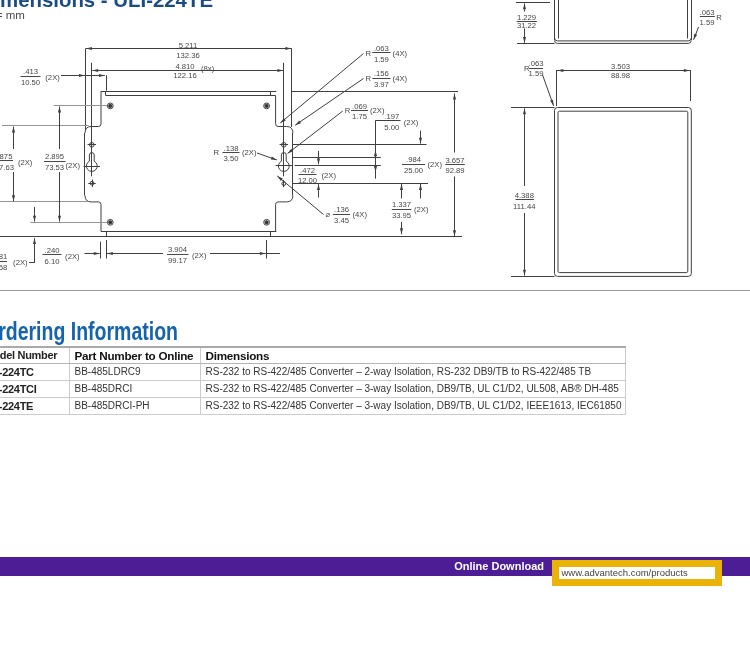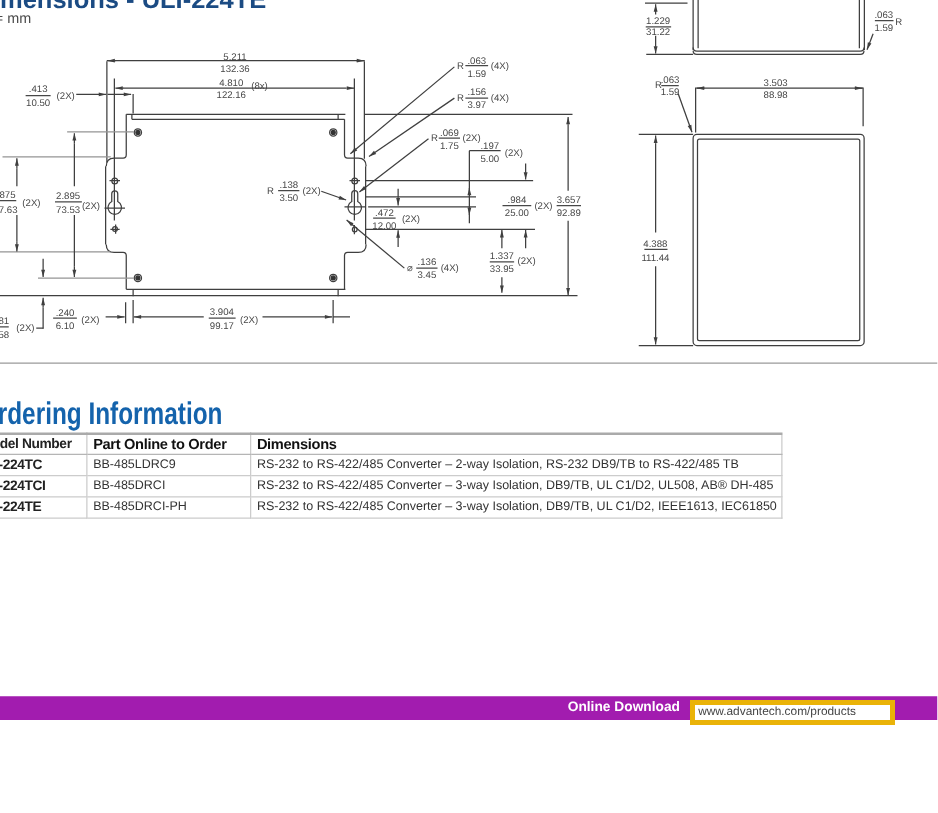--- a/index.html
+++ b/index.html
@@ -13,23 +13,23 @@
   table{position:absolute;left:0;top:346px;width:626px;border-collapse:collapse;table-layout:fixed;}
   table{border-top:2px solid #aaa;border-bottom:1px solid #c8c8c8;}
   td,th{border:1px solid #ccc;border-left:none;font-size:10px;color:#333;padding:0 0 0 5px;height:16.2px;
         white-space:nowrap;overflow:hidden;text-align:left;vertical-align:middle;}
   th{font-size:11.7px;letter-spacing:-0.25px;font-weight:bold;color:#111;border-bottom:1px solid #b5b5b5;height:14.5px;}
   td:first-child,th:first-child{padding-left:0;}
   .c1{width:68.5px;font-weight:bold;color:#222;font-size:11px;letter-spacing:-0.3px;}
   .c2{width:125px;}
   .mn{position:relative;left:-18px;}
   .hn{position:relative;left:-15.5px;}
-  #footer{position:absolute;left:0;top:557px;width:750px;height:19px;background:#a21caf;}
+  #footer{position:absolute;left:0;top:557px;width:750px;height:19px;background:#4c1d95;}
   #od{position:absolute;right:206px;top:3px;color:#fff;font-weight:bold;font-size:11px;}
-  #ibox{position:absolute;left:551.5px;top:2.5px;width:153px;height:12px;background:#fff;border:4px solid #eab308;
+  #ibox{position:absolute;left:551.5px;top:2.5px;width:153px;height:12px;background:#fff;border:7px solid #eab308;
         font-size:9.5px;color:#444;padding:0 0 0 3px;line-height:12px;}
 </style>
 </head>
 <body>
 <div id="svgwrap">
 <svg width="750" height="650" viewBox="0 0 750 650">
 <defs>
 <marker id="ah" orient="auto" markerUnits="userSpaceOnUse" markerWidth="14" markerHeight="8" refX="0" refY="0" viewBox="-7 -4 14 8">
   <path d="M0,0 L-5.9,-1.55 L-5.9,1.55 Z" fill="#3f3f3f"></path>
 </marker>
@@ -299,21 +299,21 @@
 </svg>
 </div>
 <div id="title">Dimensions - ULI-224TE</div>
 <div id="mm">= mm</div>
 <div id="sep"></div>
 <div id="ordhead">Ordering Information</div>
 <table>
   <tbody>
       <tr>
         <th class="c1"><span class="hn">Model Number</span></th>
-        <th class="c2">Part Online to Order</th>
+        <th class="c2">Part Number to Online</th>
         <th>Dimensions</th>
       </tr>
   <tr>
         <td class="c1"><span class="mn">ULI-224TC</span></td>
         <td class="c2">BB-485LDRC9</td>
         <td>RS-232 to RS-422/485 Converter – 2-way Isolation, RS-232 DB9/TB to RS-422/485 TB</td>
       </tr>
   <tr>
         <td class="c1"><span class="mn">ULI-224TCI</span></td>
         <td class="c2">BB-485DRCI</td>

